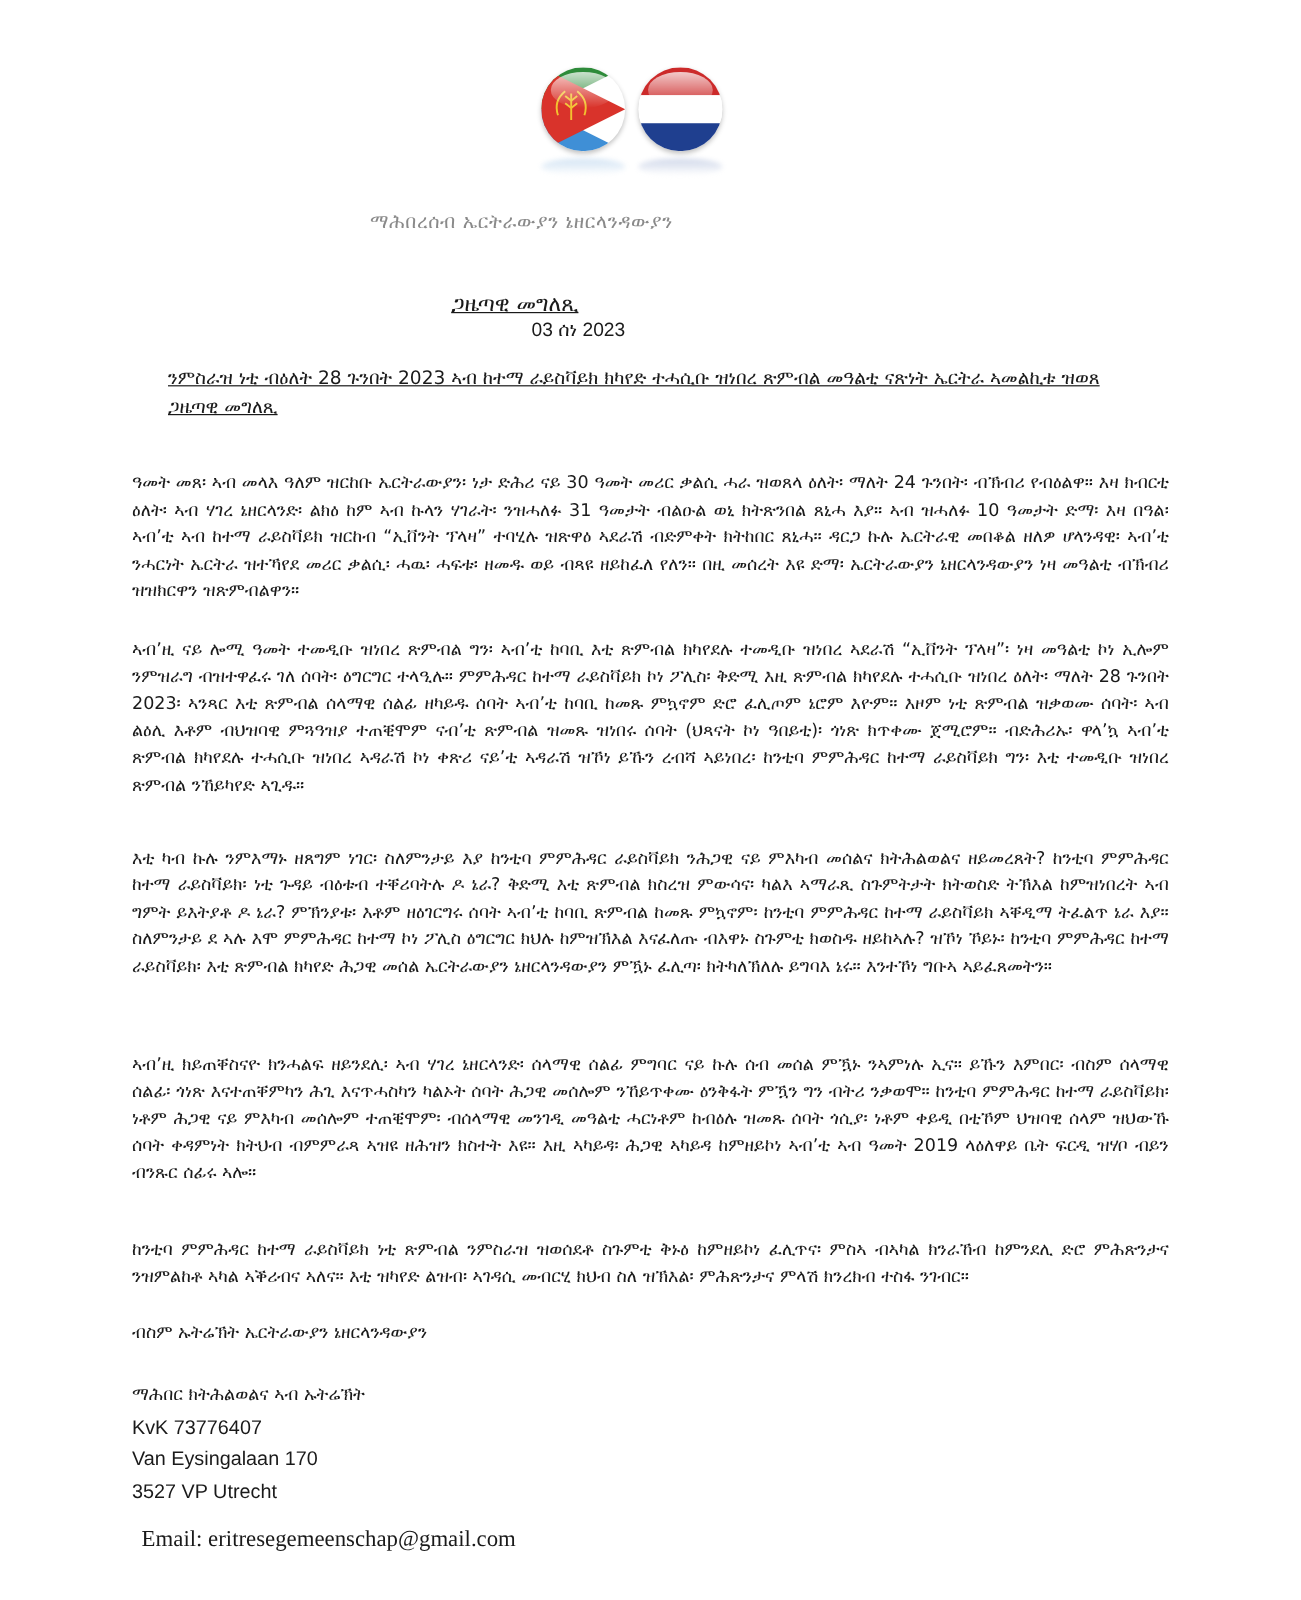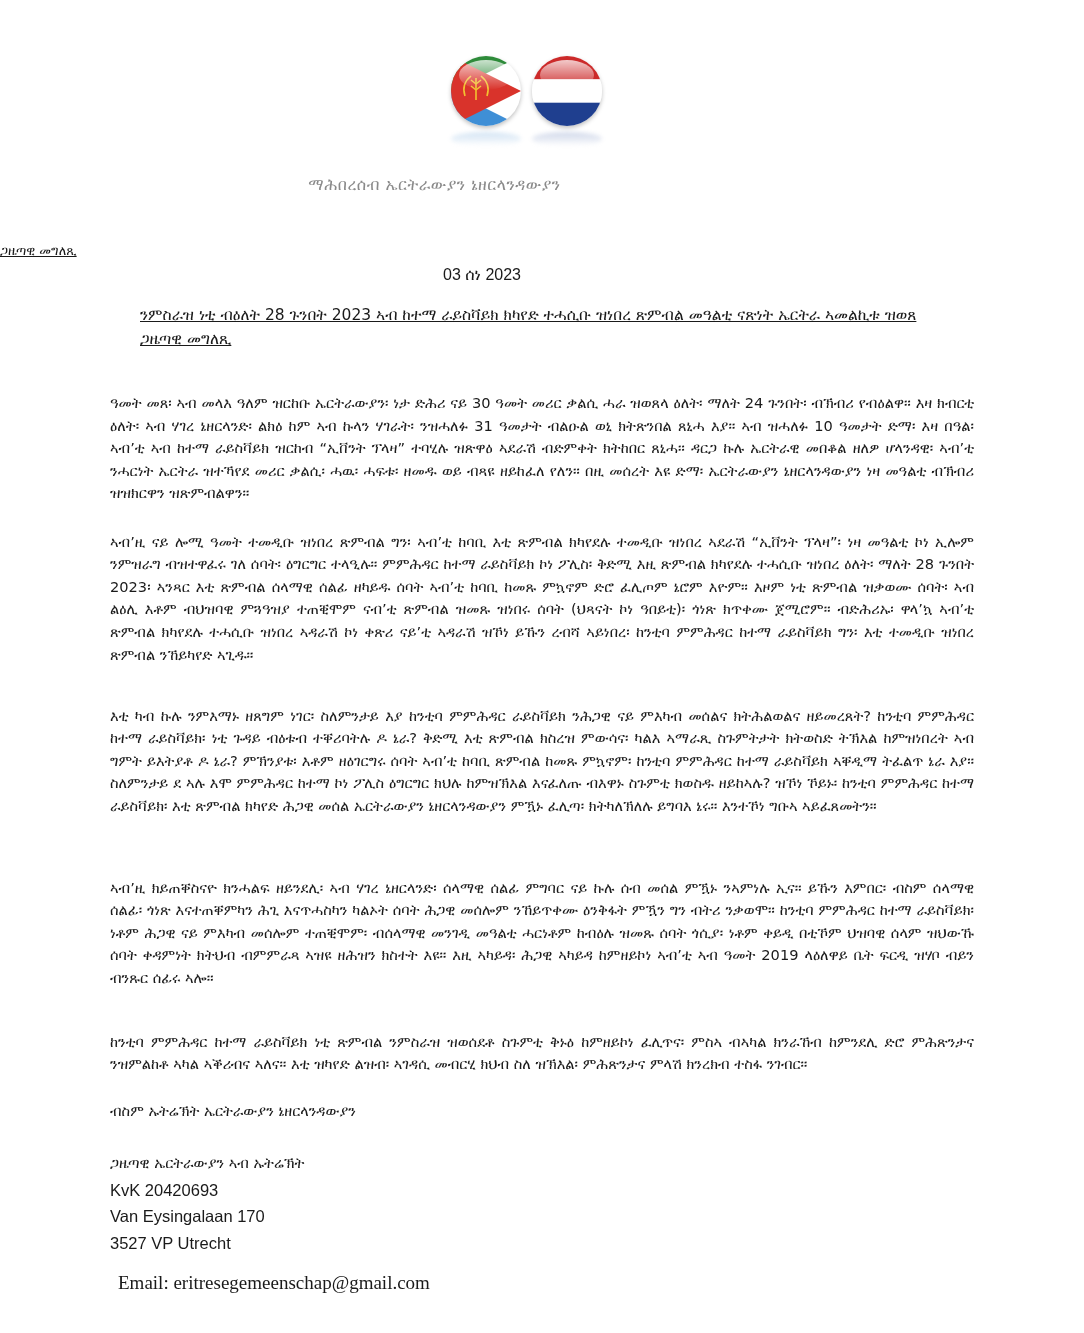--- a/index.html
+++ b/index.html
@@ -6,21 +6,21 @@
     body { width: 1084px; height: 1333px; position: relative; overflow: hidden; font-family: "DejaVu Sans", sans-serif; color: #1a1a1a; }
     .logo { position: absolute; left: 448px; top: 56px; width: 176px; height: 100px; }
     .flag { position: absolute; top: 0; width: 70px; height: 70px; border-radius: 50%; overflow: hidden; box-shadow: 0 2px 4px rgba(0,0,0,0.25); }
     .flag.er { left: 3px; }
     .flag.nl { left: 84px; }
     .flag .gloss { position: absolute; left: 8px; top: 4px; width: 54px; height: 30px; border-radius: 50%; background: linear-gradient(to bottom, rgba(255,255,255,0.75), rgba(255,255,255,0)); }
     .reflection { position: absolute; top: 76px; width: 70px; height: 14px; border-radius: 50%; opacity: 0.25; filter: blur(2px); }
     .reflection.er { left: 3px; background: linear-gradient(to bottom, #4a8fd0, #fff); }
     .reflection.nl { left: 84px; background: linear-gradient(to bottom, #4060a8, #fff); }
     .org-name { position: absolute; left: 0; width: 869px; top: 175px; text-align: center; font-size: 16px; color: #8a8a8a; letter-spacing: 0.5px; }
-    .title { position: absolute; left: 0; width: 858px; top: 243px; font-size: 13px; text-decoration: underline; }
+    .title { position: absolute; left: 0; width: 858px; top: 243px; text-align: center; font-size: 18px; text-decoration: underline; }
     .date { position: absolute; left: 0; width: 964px; top: 266px; text-align: center; font-size: 16px; font-family: "Liberation Sans", sans-serif; }
     .subject { position: absolute; left: 140px; width: 804px; top: 303px; text-align: left; font-size: 15.5px; line-height: 24px; text-decoration: underline; }
     .para { position: absolute; left: 110px; width: 864px; font-size: 14.6px; line-height: 22.6px; text-align: justify; }
     .p1 { top: 364px; margin-top: 28px; }
     .p2 { top: 516px; }
     .p3 { top: 690px; }
     .p4 { top: 862px; }
     .p5 { top: 1016px; }
     .signoff { position: absolute; left: 110px; top: 1102px; font-size: 14.6px; }
     .contact { position: absolute; left: 110px; top: 1150px; font-size: 16.5px; line-height: 26.5px; font-family: "Liberation Sans", sans-serif; }
@@ -68,22 +68,22 @@
 
 <p class="para p1">ዓመት መጸ፡ ኣብ መላእ ዓለም ዝርከቡ ኤርትራውያን፡ ነታ ድሕሪ ናይ 30 ዓመት መሪር ቃልሲ ሓራ ዝወጸላ ዕለት፡ ማለት 24 ጉንበት፡ ብኽብሪ የብዕልዋ። እዛ ክብርቲ ዕለት፡ ኣብ ሃገረ ኔዘርላንድ፡ ልክዕ ከም ኣብ ኩላን ሃገራት፡ ንዝሓለፉ 31 ዓመታት ብልዑል ወኒ ክትጽንበል ጸኒሓ እያ። ኣብ ዝሓለፉ 10 ዓመታት ድማ፡ እዛ በዓል፡ ኣብ’ቲ ኣብ ከተማ ራይስቫይክ ዝርከብ “ኢቨንት ፕላዛ” ተባሂሉ ዝጽዋዕ ኣደራሽ ብድምቀት ክትከበር ጸኒሓ። ዳርጋ ኩሉ ኤርትራዊ መበቆል ዘለዎ ሆላንዳዊ፡ ኣብ’ቲ ንሓርነት ኤርትራ ዝተኻየደ መሪር ቃልሲ፡ ሓዉ፡ ሓፍቱ፡ ዘመዱ ወይ ብጻዩ ዘይከፈለ የለን። በዚ መሰረት እዩ ድማ፡ ኤርትራውያን ኔዘርላንዳውያን ነዛ መዓልቲ ብኽብሪ ዝዝክርዋን ዝጽምብልዋን።</p>
 <p class="para p2">ኣብ’ዚ ናይ ሎሚ ዓመት ተመዲቡ ዝነበረ ጽምብል ግን፡ ኣብ’ቲ ከባቢ እቲ ጽምብል ክካየደሉ ተመዲቡ ዝነበረ ኣደራሽ “ኢቨንት ፕላዛ”፡ ነዛ መዓልቲ ኮነ ኢሎም ንምዝራግ ብዝተዋፈሩ ገለ ሰባት፡ ዕግርግር ተላዒሉ። ምምሕዳር ከተማ ራይስቫይክ ኮነ ፖሊስ፡ ቅድሚ እዚ ጽምብል ክካየደሉ ተሓሲቡ ዝነበረ ዕለት፡ ማለት 28 ጉንበት 2023፡ ኣንጻር እቲ ጽምብል ሰላማዊ ሰልፊ ዘካይዱ ሰባት ኣብ’ቲ ከባቢ ከመጹ ምኳኖም ድሮ ፈሊጦም ኔሮም እዮም። እዞም ነቲ ጽምብል ዝቃወሙ ሰባት፡ ኣብ ልዕሊ እቶም ብህዝባዊ ምጓዓዝያ ተጠቒሞም ናብ’ቲ ጽምብል ዝመጹ ዝነበሩ ሰባት (ህጻናት ኮነ ዓበይቲ)፡ ጎነጽ ክጥቀሙ ጀሚሮም። ብድሕሪኡ፡ ዋላ’ኳ ኣብ’ቲ ጽምብል ክካየደሉ ተሓሲቡ ዝነበረ ኣዳራሽ ኮነ ቀጽሪ ናይ’ቲ ኣዳራሽ ዝኾነ ይኹን ረብሻ ኣይነበረ፡ ከንቲባ ምምሕዳር ከተማ ራይስቫይክ ግን፡ እቲ ተመዲቡ ዝነበረ ጽምብል ንኸይካየድ ኣጊዱ።</p>
 <p class="para p3">እቲ ካብ ኩሉ ንምእማኑ ዘጸግም ነገር፡ ስለምንታይ እያ ከንቲባ ምምሕዳር ራይስቫይክ ንሕጋዊ ናይ ምእካብ መሰልና ክትሕልወልና ዘይመረጸት? ከንቲባ ምምሕዳር ከተማ ራይስቫይክ፡ ነቲ ጉዳይ ብዕቱብ ተቐሪባትሉ ዶ ኔራ? ቅድሚ እቲ ጽምብል ክስረዝ ምውሳና፡ ካልእ ኣማራጺ ስጉምትታት ክትወስድ ትኽእል ከምዝነበረት ኣብ ግምት ይእትያቶ ዶ ኔራ? ምኽንያቱ፡ እቶም ዘዕገርግሩ ሰባት ኣብ’ቲ ከባቢ ጽምብል ከመጹ ምኳኖም፡ ከንቲባ ምምሕዳር ከተማ ራይስቫይክ ኣቐዲማ ትፈልጥ ኔራ እያ። ስለምንታይ ደ ኣሉ እሞ ምምሕዳር ከተማ ኮነ ፖሊስ ዕግርግር ክህሉ ከምዝኽእል እናፈለጡ ብእዋኑ ስጉምቲ ክወስዱ ዘይከኣሉ? ዝኾነ ኾይኑ፡ ከንቲባ ምምሕዳር ከተማ ራይስቫይክ፡ እቲ ጽምብል ክካየድ ሕጋዊ መሰል ኤርትራውያን ኔዘርላንዳውያን ምዃኑ ፈሊጣ፡ ክትካለኽለሉ ይግባእ ኔሩ። እንተኾነ ግቡኣ ኣይፈጸመትን።</p>
 <p class="para p4">ኣብ’ዚ ክይጠቐስናዮ ክንሓልፍ ዘይንደሊ፡ ኣብ ሃገረ ኔዘርላንድ፡ ሰላማዊ ሰልፊ ምግባር ናይ ኩሉ ሰብ መሰል ምዃኑ ንኣምነሉ ኢና። ይኹን እምበር፡ ብስም ሰላማዊ ሰልፊ፡ ጎነጽ እናተጠቐምካን ሕጊ እናጥሓስካን ካልኦት ሰባት ሕጋዊ መሰሎም ንኸይጥቀሙ ዕንቅፋት ምዃን ግን ብትሪ ንቃወሞ። ከንቲባ ምምሕዳር ከተማ ራይስቫይክ፡ ነቶም ሕጋዊ ናይ ምእካብ መሰሎም ተጠቒሞም፡ ብሰላማዊ መንገዲ መዓልቲ ሓርነቶም ከብዕሉ ዝመጹ ሰባት ጎሲያ፡ ነቶም ቀይዲ በቲኾም ህዝባዊ ሰላም ዝህውኹ ሰባት ቀዳምነት ክትህብ ብምምራጻ ኣዝዩ ዘሕዝን ክስተት እዩ። እዚ ኣካይዳ፡ ሕጋዊ ኣካይዳ ከምዘይኮነ ኣብ’ቲ ኣብ ዓመት 2019 ላዕለዋይ ቤት ፍርዲ ዝሃቦ ብይን ብንጹር ሰፊሩ ኣሎ።</p>
 <p class="para p5">ከንቲባ ምምሕዳር ከተማ ራይስቫይክ ነቲ ጽምብል ንምስራዝ ዝወሰደቶ ስጉምቲ ቅኑዕ ከምዘይኮነ ፈሊጥና፡ ምስኣ ብኣካል ክንራኸብ ከምንደሊ ድሮ ምሕጽንታና ንዝምልከቶ ኣካል ኣቕሪብና ኣለና። እቲ ዝካየድ ልዝብ፡ ኣገዳሲ መብርሂ ክህብ ስለ ዝኽእል፡ ምሕጽንታና ምላሽ ክንረክብ ተስፋ ንገብር።</p>
 
 <div class="signoff">ብስም ኡትሬኽት ኤርትራውያን ኔዘርላንዳውያን</div>
 
 <div class="contact">
-  <div class="am">ጋዜጣዊ ኤርትራውያን ኣብ ኡትሬኽት</div>
-  <div>KvK 20420693</div>
+  <div class="am">ማሕበር ክትሕልወልና ኣብ ኡትሬኽት</div>
+  <div>KvK 73776407</div>
   <div>Van Eysingalaan 170</div>
   <div>3527 VP Utrecht</div>
 </div>
 
 <div class="email">
   <span>Email:</span>
   <span>eritresegemeenschap@gmail.com</span>
 </div>
 
 </body></html>

